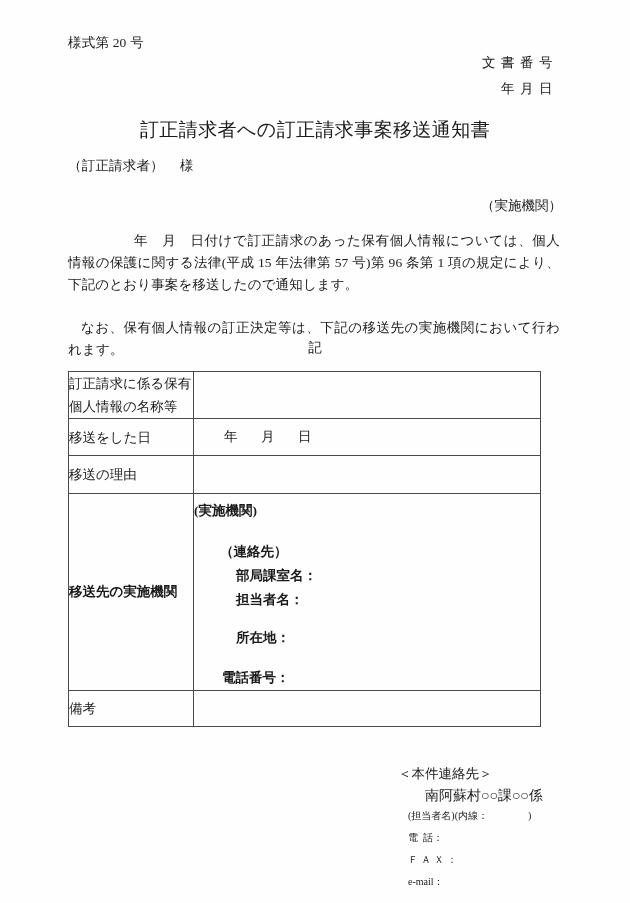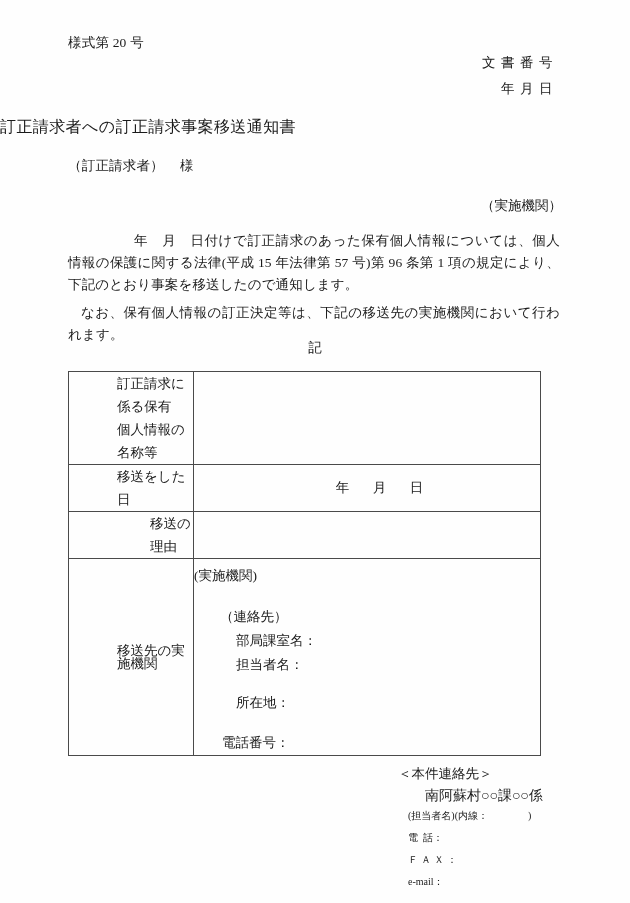--- a/index.html
+++ b/index.html
@@ -58,21 +58,22 @@
     letter-spacing: 5.5px;
     padding-right: 4px;
     margin-top: 12px;
     line-height: 1.0;
   }
 
   .doc-title {
     left: 0;
     top: 117px;
     width: 630px;
-    font-size: 16px;
+    text-align: center;
+    font-size: 19px;
     letter-spacing: 0.4px;
   }
 
   .addressee {
     left: 68px;
     top: 159px;
     font-size: 13.5px;
   }
   .addressee .hon {
     padding-left: 16px;
@@ -98,21 +99,21 @@
     text-align: justify;
     text-justify: inter-character;
     letter-spacing: 0.15px;
     margin: 0;
   }
   .para-1 {
     text-indent: 66px;
   }
   .para-2 {
     text-indent: 13px;
-    margin-top: 6px;
+    margin-top: 21px;
   }
 
   .ki-mark {
     left: 0;
     top: 339px;
     width: 630px;
     text-align: center;
     font-size: 13.5px;
   }
 
@@ -131,31 +132,29 @@
     vertical-align: middle;
     padding: 0;
   }
   .cell-label {
     width: 124px;
     padding: 0 0 0 4px;
     line-height: 23px;
   }
   .cell-label .lab-line {
     display: block;
-    margin-left: 48px;
   }
   .cell-value {
     padding: 0 0 0 6px;
-    text-align: center;
   }
 
   .row-name td { height: 46px; }
   .row-date td { height: 36px; }
-  .row-reason td { height: 37px; padding-left: 33px; }
-  .row-dest td { height: 196px; }
+  .row-reason td { height: 37px; }
+  .row-dest td { height: 196px; font-weight: bold; }
   .row-note td { height: 35px; }
 
   .date-inline {
     letter-spacing: 5px;
     padding-left: 30px;
   }
 
   .dest-content {
     position: relative;
     height: 196px;
@@ -271,20 +270,26 @@
             <span class="dest-line d-agency">(実施機関)</span>
             <span class="dest-line d-contact">（連絡先）</span>
             <span class="dest-line d-dept">部局課室名：</span>
             <span class="dest-line d-person">担当者名：</span>
             <span class="dest-line d-addr">所在地：</span>
             <span class="dest-line d-tel">電話番号：</span>
           </div>
         </td>
       </tr>
 
+      <tr class="row-note">
+        <td class="cell-label">
+          <span class="lab-line">備考</span>
+        </td>
+        <td class="cell-value"></td>
+      </tr>
     </tbody>
   </table>
 
   <div class="footer">
     <div class="footer-title">＜本件連絡先＞</div>
     <div class="footer-org">南阿蘇村○○課○○係</div>
     <div class="footer-line f-person">(担当者名)(内線：　　　　)</div>
     <div class="footer-line f-tel"><span class="sp">電</span><span>話：</span></div>
     <div class="footer-line f-fax"><span class="sp">ＦＡＸ</span><span>：</span></div>
     <div class="footer-line f-mail">e-mail：</div>

